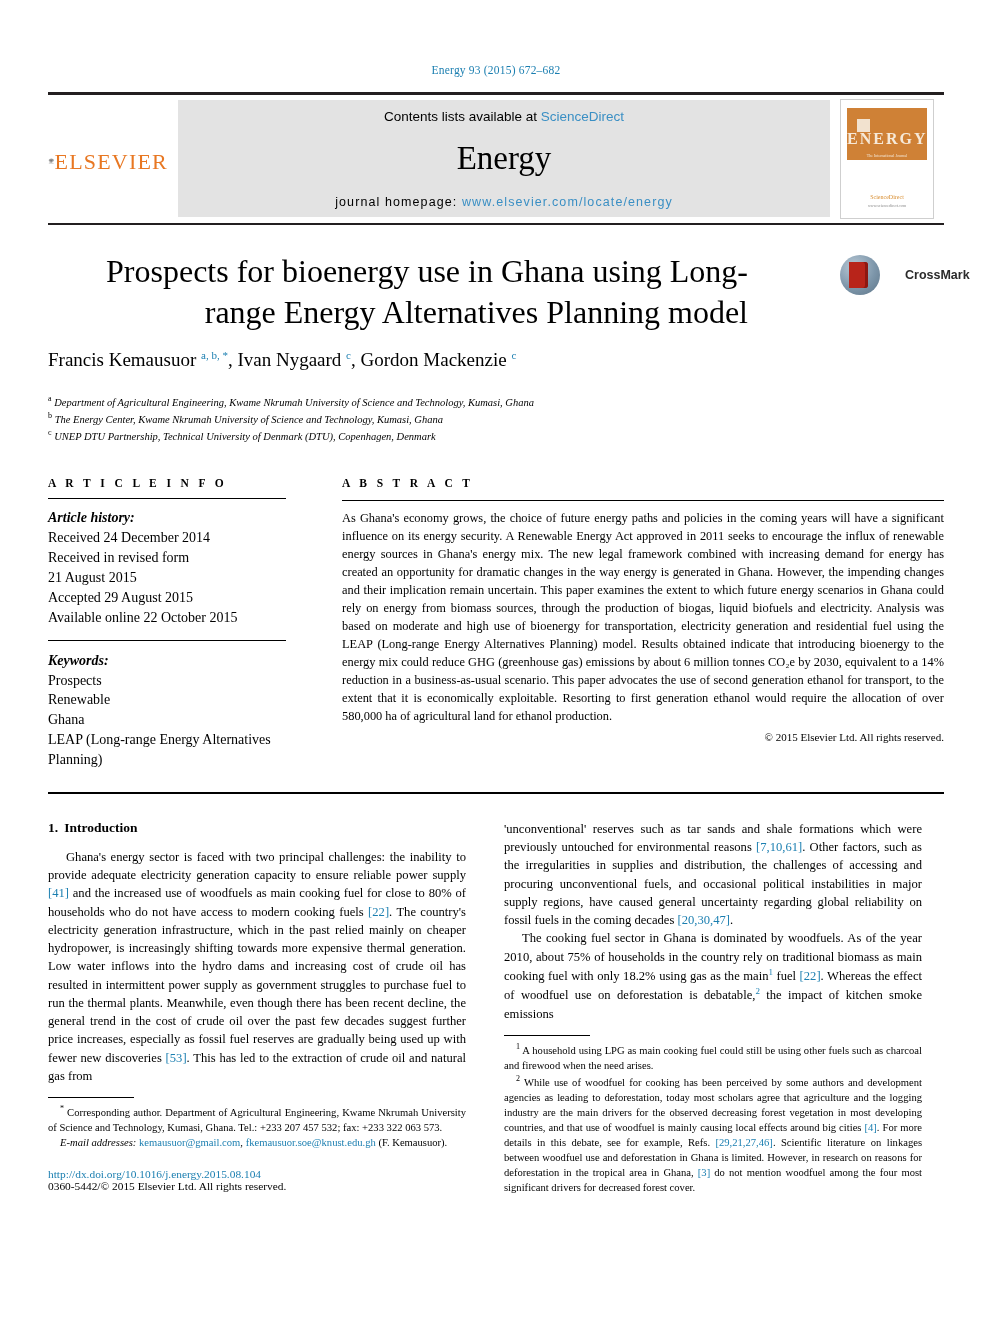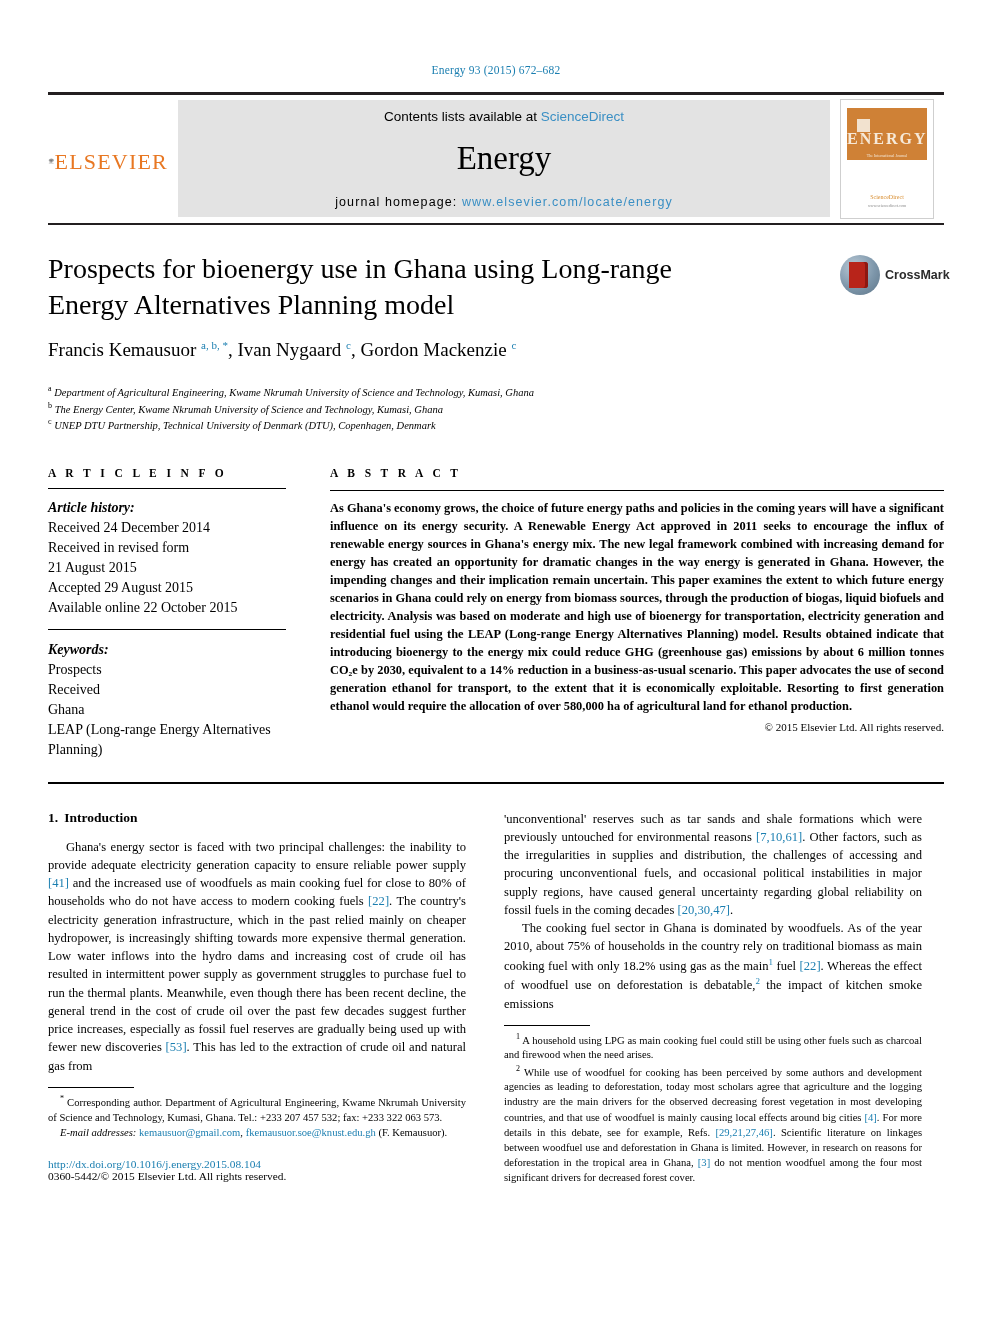--- a/index.html
+++ b/index.html
@@ -79,61 +79,61 @@
   .cover-sub { position:absolute; left:0; right:0; top:45px; text-align:center; font-size:4px; color:#f4e7d6;}
   .cover-bottom { position:absolute; left:0; right:0; bottom:10px; text-align:center; font-size:4px; color:#888; }
   .cover-sd { position:absolute; left:0; right:0; bottom:18px; text-align:center; font-size:6px; color:#d98f33; }
 
   .masthead-rule { margin: 0 48px; border-top: 2px solid #231f20; }
 
   
   .title-block { margin: 26px 48px 0 48px; position: relative; }
   .article-title {
     font-family: "Liberation Serif", serif;
-    font-size: 28px; line-height: 1.28; font-weight: 400;
-    max-width: 700px; margin: 0;
+    font-size: 32px; line-height: 1.28; font-weight: 400;
+    max-width: 700px; margin: 0; text-align: right;
   }
   .authors { font-size: 19px; margin-top: 16px; }
   .authors sup { color:#1a7eb0; font-size: 11px; }
   .affils { margin-top: 22px; }
   .affils div {
     font-family:"Liberation Serif",serif;
     font-style: italic; font-size: 10.5px; line-height: 1.45;
   }
   .affils sup { font-style: normal; font-size: 8px; }
 
   .crossmark {
     position:absolute; right:0; top:2px;
     width: 104px; height: 44px;
     display:flex; align-items:center; gap:5px;
   }
   .cm-circle { width:40px; height:40px; border-radius:50%;
     background: radial-gradient(circle at 35% 30%, #b9c9d6 0%, #7d96aa 55%, #5d7487 100%);
     position:relative; flex:0 0 40px; }
   .cm-book { position:absolute; left:9px; top:7px; width:19px; height:26px;
     background:#b8241a; border-radius: 0 3px 3px 0; box-shadow: inset -3px 0 0 #8d1711;}
-  .cm-text { font-family:"Liberation Sans",sans-serif; font-weight:bold; font-size:12.5px; color:#2b2b2b; }
-
-  
-  .info-abstract { margin: 34px 48px 0 48px; display:flex; gap: 0; }
+  .cm-text { font-family:"Liberation Sans",sans-serif; font-weight:bold; font-size:12.5px; color:#2b2b2b;margin-left:20px; }
+
+  
+  .info-abstract { margin: 34px 48px 0 48px; display:flex; gap: 12px; }
   .col-info { width: 238px; flex: 0 0 238px; }
   .col-abs { flex: 1 1 auto; padding-left: 44px; }
   .sec-head {
     font-family:"Liberation Serif",serif;
     font-size: 11.5px; font-weight:bold; letter-spacing: 3.4px;
   }
   .hr-thin { border-top: 1.5px solid #000; margin: 9px 0 9px 0; }
   .hr-thin.abs { margin-top: 11px; }
   .info-body { font-size: 14px; line-height: 1.42; }
   .info-body .lbl { font-style: italic; font-weight: bold; }
   .kw-block { margin-top: 0; }
   .hr-gap { border-top: 1.5px solid #000; margin: 12px 0 10px 0; }
 
   .abstract-text {
-    font-size: 12.4px; line-height: 1.45; text-align: justify; font-weight: bold;
+    font-size: 12.4px; line-height: 1.45; text-align: justify;
   }
   .copyright { text-align: right; margin-top: 5px; font-size: 11px; }
   .hr-bold { border-top: 2px solid #000; margin: 22px 48px 0 48px; }
 
   
   .body-cols { margin: 26px 48px 0 48px; display:flex; }
   .bcol { width: 418px; flex: 0 0 418px; }
   .bcol.right { margin-left: 38px; }
   .h2 { font-size: 13.5px; font-weight: bold; margin: 0 0 12px 0; }
   .h2 .num { margin-right: 6px; }
@@ -232,21 +232,21 @@
             <div>21 August 2015</div>
             <div>Accepted 29 August 2015</div>
             <div>Available online 22 October 2015</div>
           </div>
       </div>
       <div class="hr-gap"></div>
       <div class="info-body kw-block">
         <div class="lbl">Keywords:</div>
         <div>
             <div>Prospects</div>
-            <div>Received</div>
+            <div>Renewable</div>
             <div>Ghana</div>
             <div>LEAP (Long-range Energy Alternatives</div>
             <div>Planning)</div>
           </div>
       </div>
     </div>
 
     <div class="col-abs">
       <div class="sec-head">A B S T R A C T</div>
       <div class="hr-thin abs"></div>

